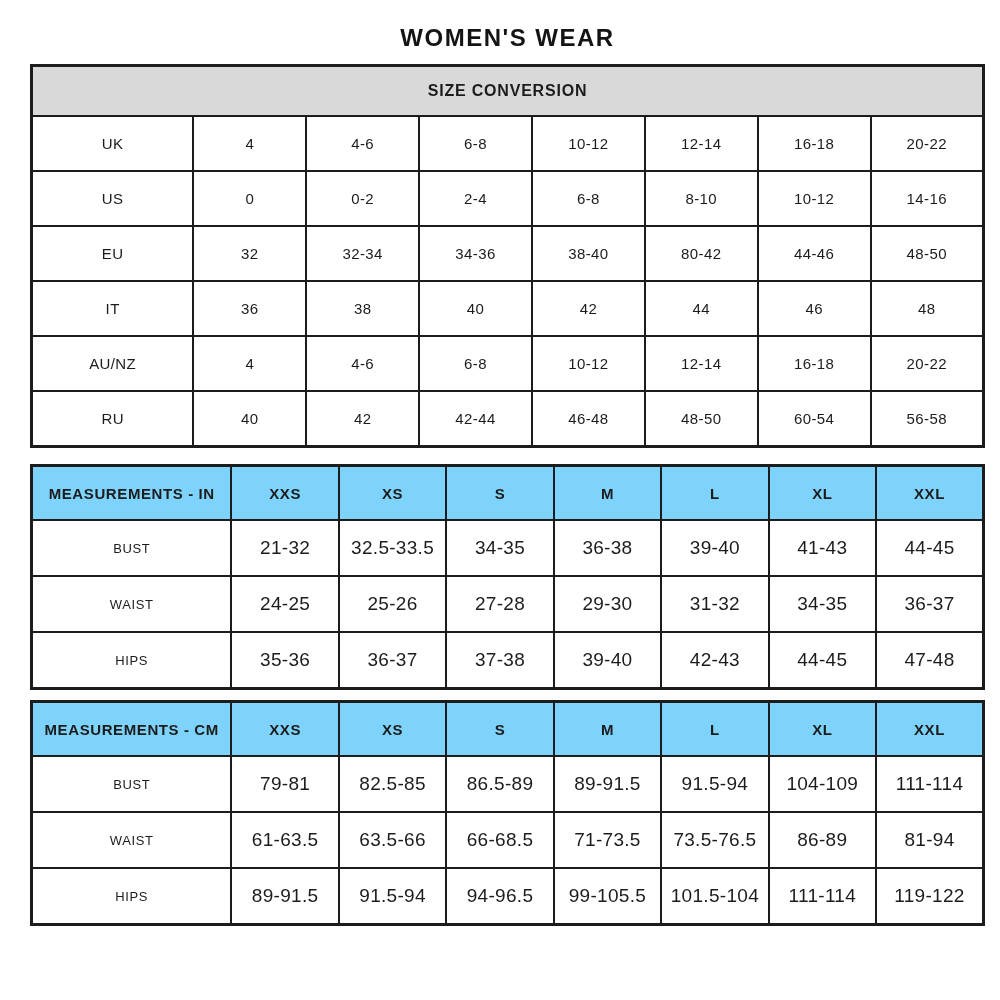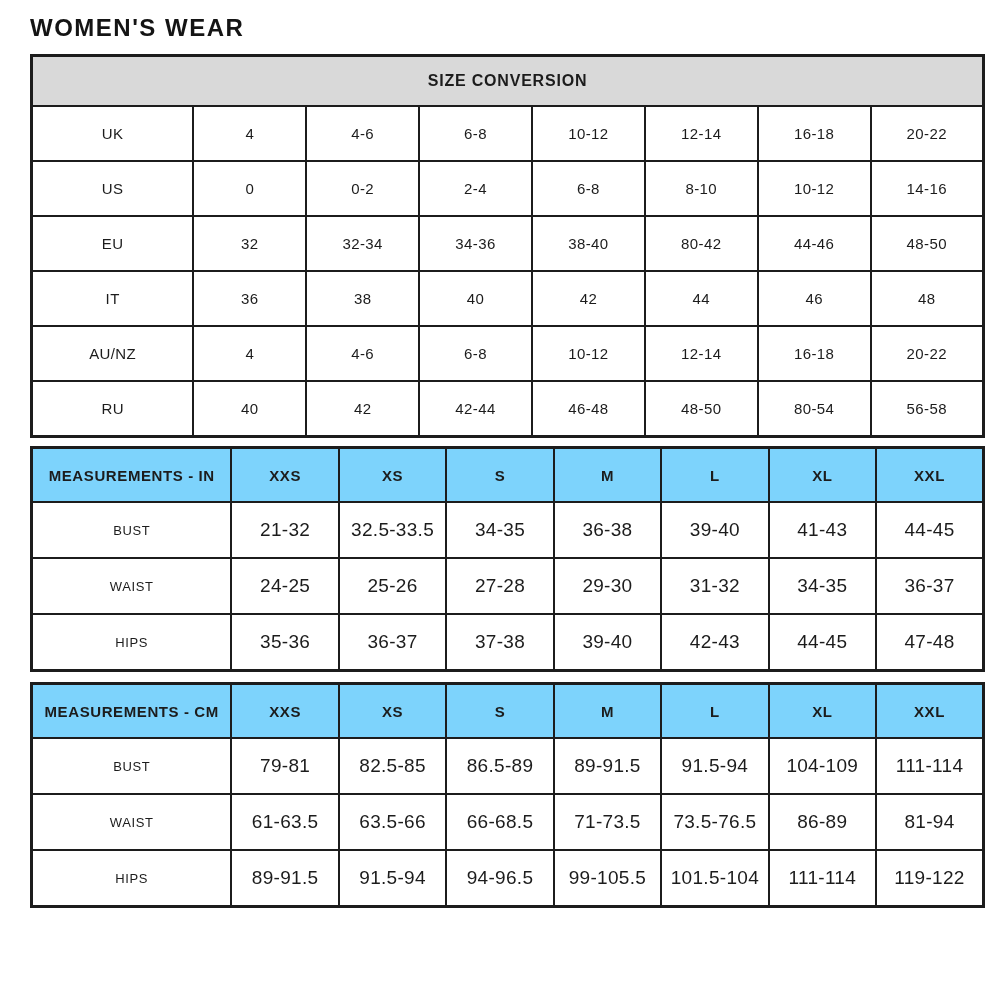--- a/index.html
+++ b/index.html
@@ -10,22 +10,22 @@
     font-family: "Liberation Sans", "DejaVu Sans", sans-serif;
     color: #1c1c1c;
   }
   .page {
     width: 1000px;
     height: 1000px;
     box-sizing: border-box;
     padding: 12px 15px 12px 30px;
   }
   h1.page-title {
-    margin: 2px 0 12px 0;
-    text-align: left;
+    margin: 12px 0 12px 0;
+    text-align: center;
     font-size: 24px;
     font-weight: 700;
     letter-spacing: 1.5px;
     color: #141414;
   }
   table.chart {
     border-collapse: collapse;
     width: 955px;
     table-layout: fixed;
   }
@@ -57,21 +57,21 @@
     height: 53px;
     font-size: 15px;
     font-weight: 500;
     letter-spacing: 0.4px;
   }
   #table-conversion tbody td {
     font-size: 15px;
     font-weight: 500;
     letter-spacing: 0.4px;
   }
-  #table-conversion { margin-bottom: 8px; }
+  #table-conversion { margin-bottom: 16px; }
 
   
   table.measure thead th {
     background: #7dd3fc;
     height: 52px;
     font-size: 15px;
     font-weight: 700;
     letter-spacing: 0.6px;
   }
   table.measure tbody th {
@@ -160,21 +160,21 @@
           <td>16-18</td>
           <td>20-22</td>
         </tr>
         <tr>
           <th>RU</th>
           <td>40</td>
           <td>42</td>
           <td>42-44</td>
           <td>46-48</td>
           <td>48-50</td>
-          <td>80-54</td>
+          <td>60-54</td>
           <td>56-58</td>
         </tr>
       </tbody>
     </table>
 
   <table class="chart measure" id="table-in">
       <colgroup>
         <col style="width: 21%;">
         <col style="width: 11.2857%;">
         <col style="width: 11.2857%;">

